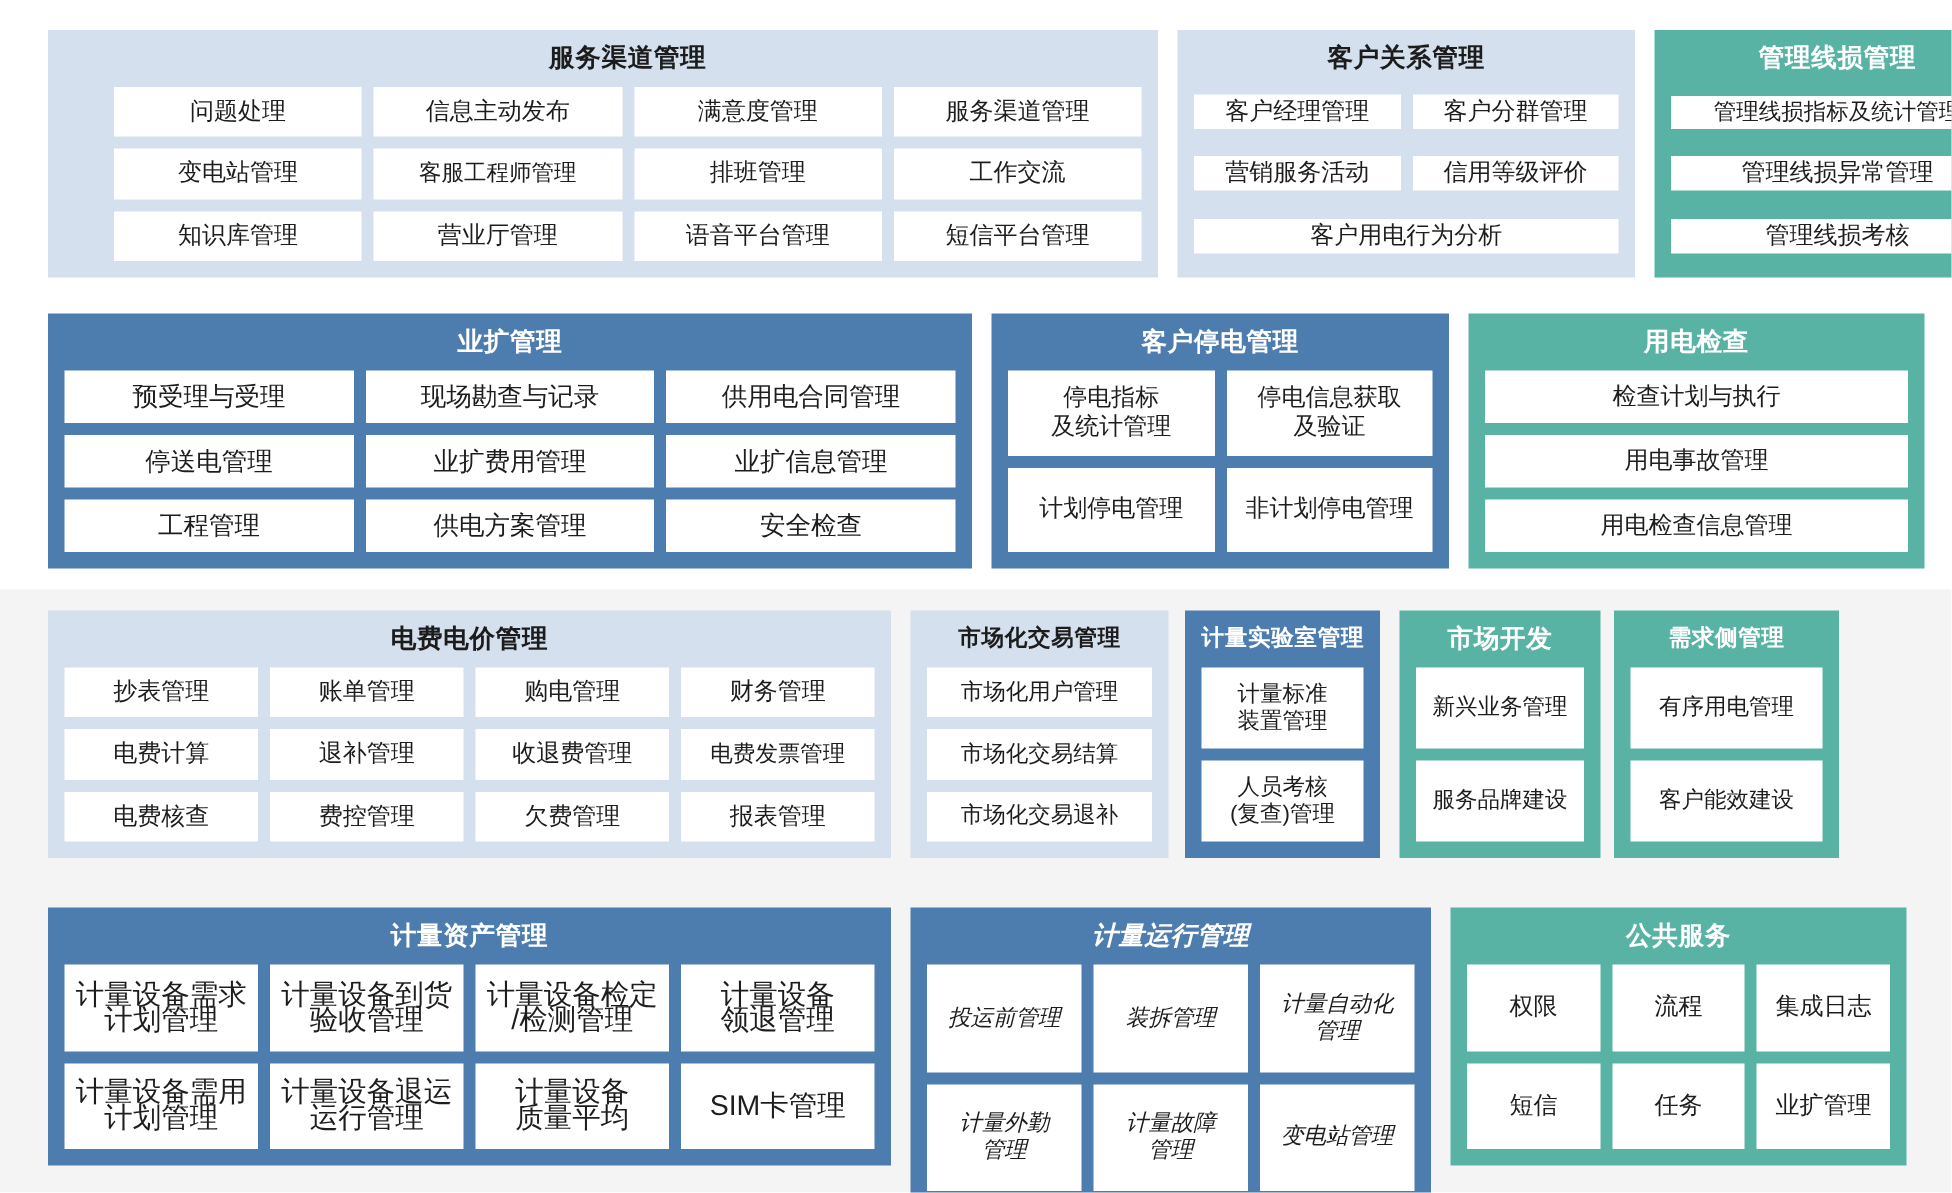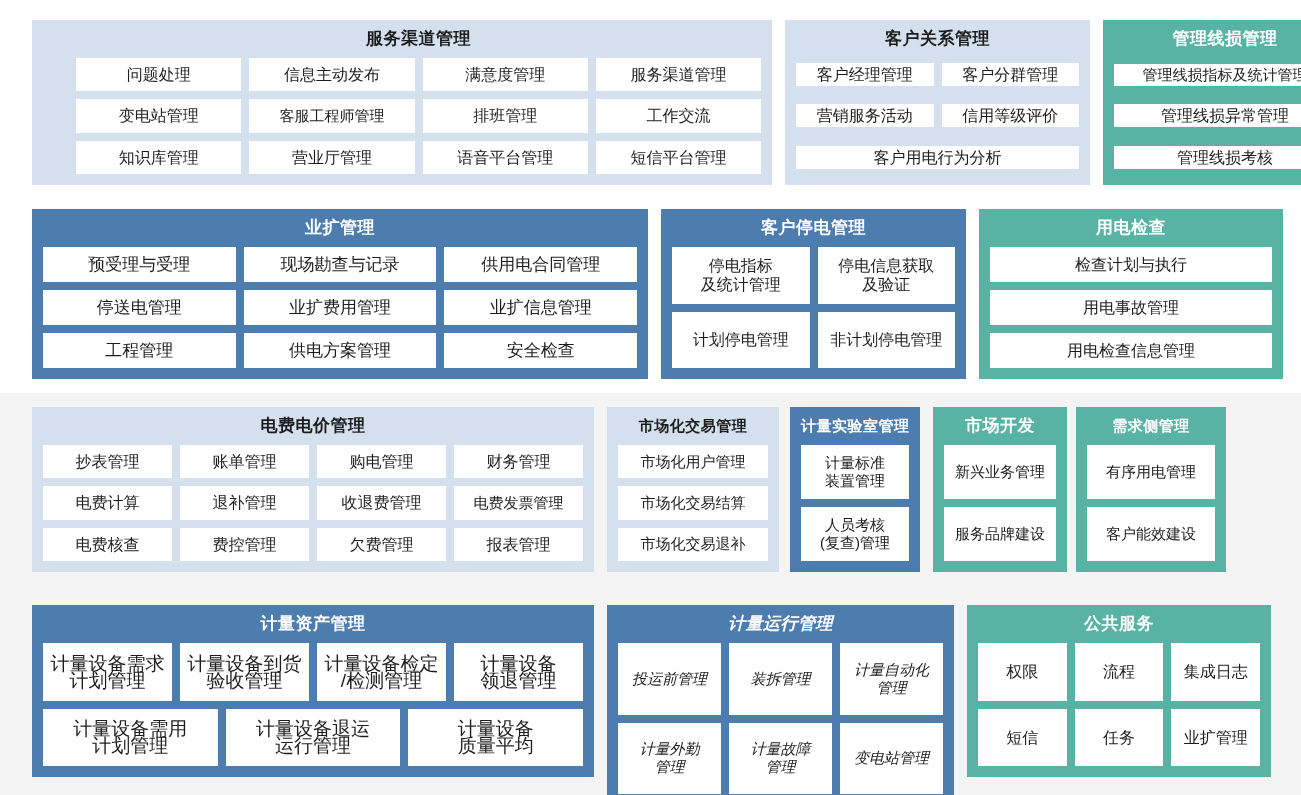--- a/index.html
+++ b/index.html
@@ -304,20 +304,21 @@
           <div class="cell xs">计量设备
 领退管理</div>
         </div>
         <div class="grid-row">
           <div class="cell xs">计量设备需用
 计划管理</div>
           <div class="cell xs">计量设备退运
 运行管理</div>
           <div class="cell xs">计量设备
 质量平均</div>
+          <div class="cell xs">SIM卡管理</div>
         </div>
       </div>
     </div>
 
     <div class="panel panel-blue p2">
       <div class="panel-title">计量运行管理</div>
       <div class="grid">
         <div class="grid-row">
           <div class="cell sm">投运前管理</div>
           <div class="cell sm">装拆管理</div>

